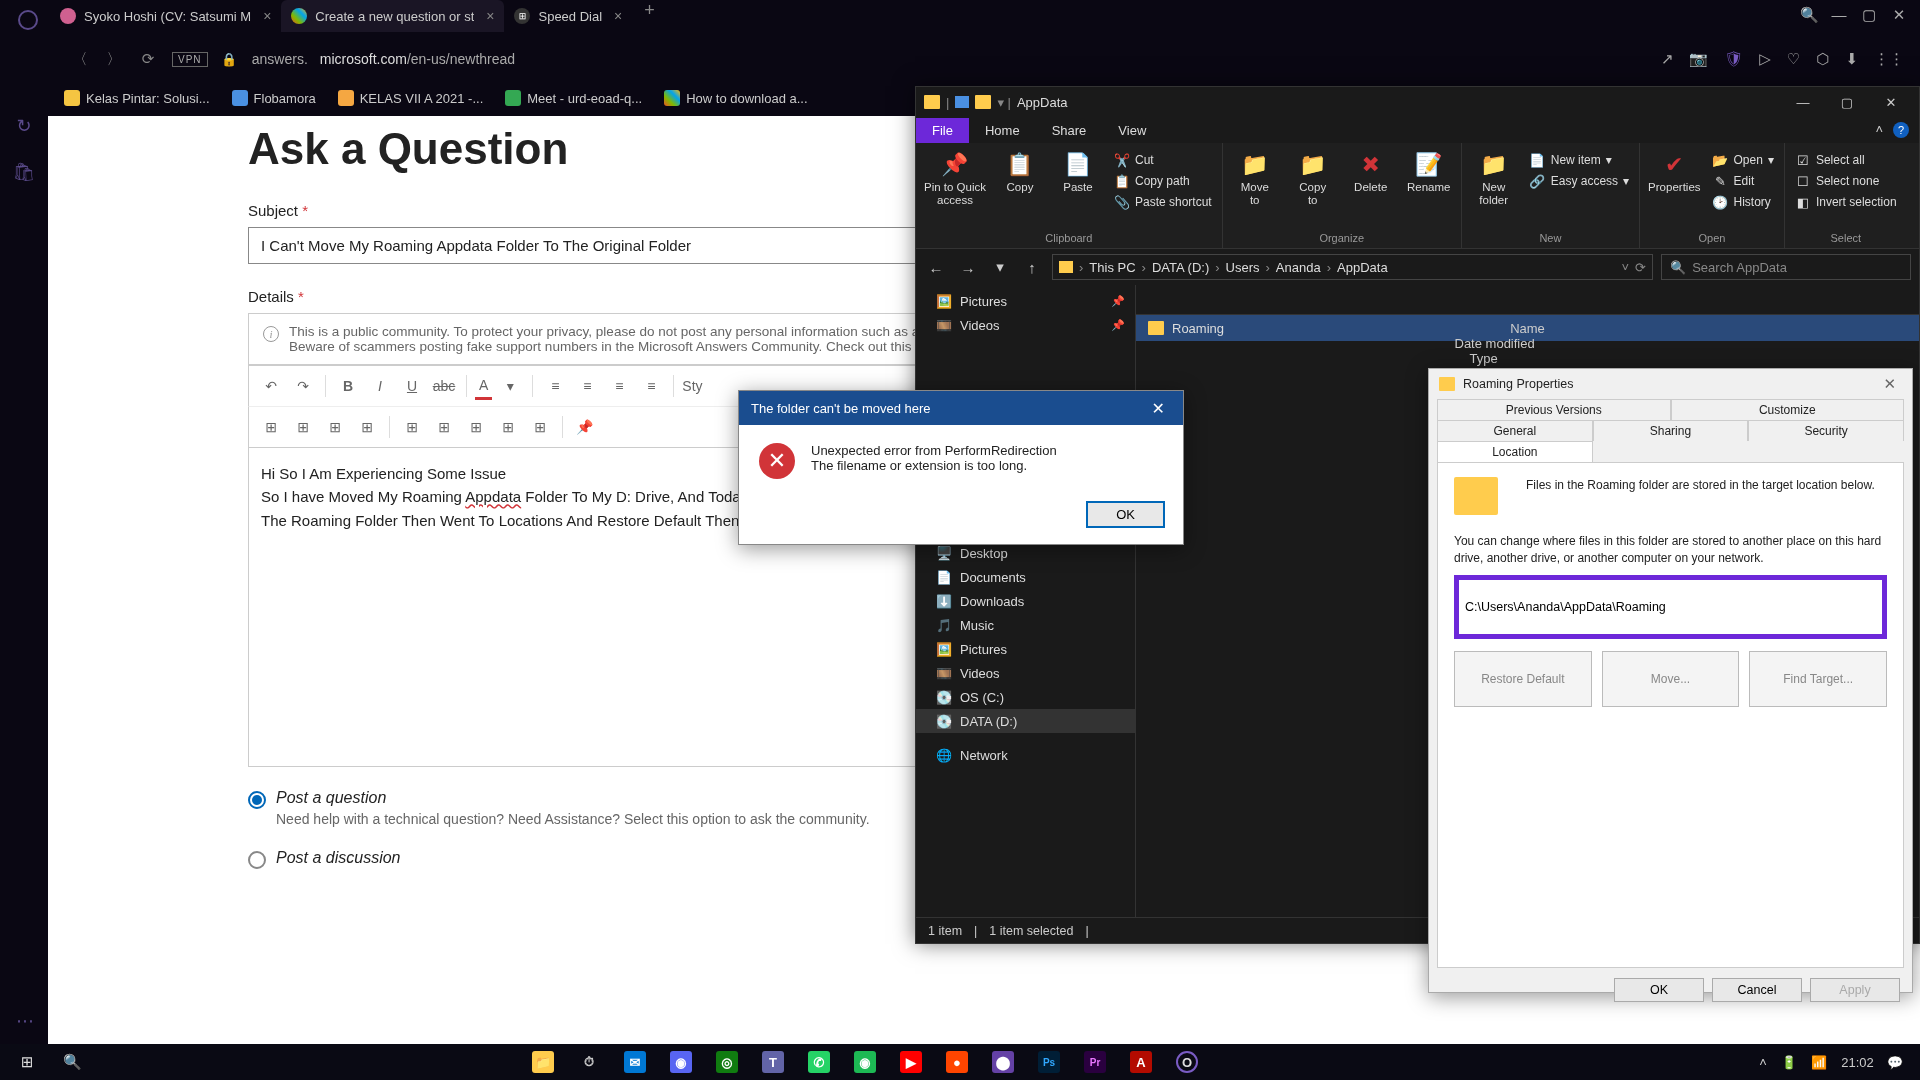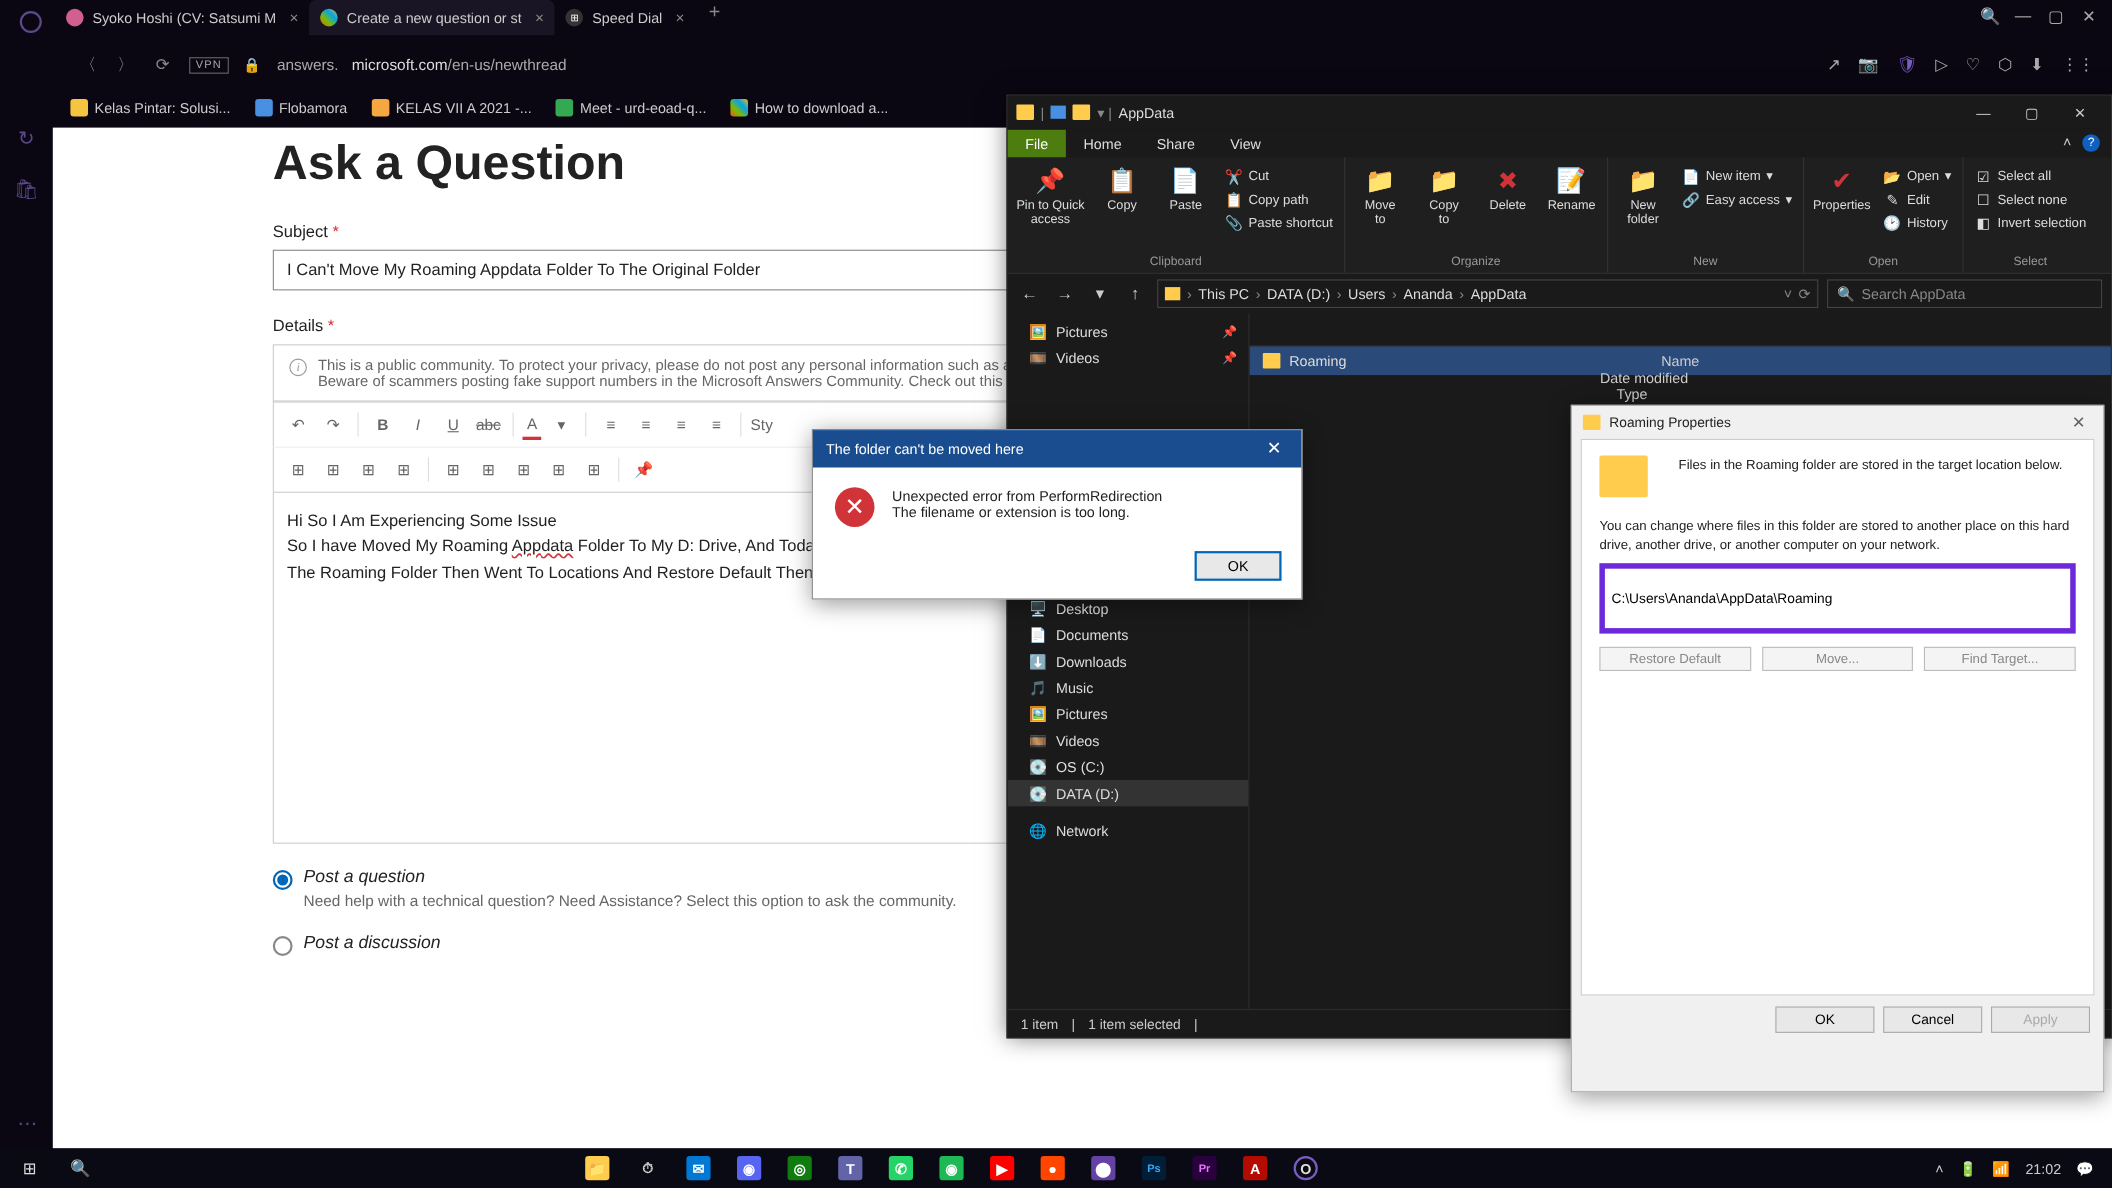--- a/index.html
+++ b/index.html
@@ -58,21 +58,21 @@
 .radio-desc { font-size:14px; color:#666; margin-top:4px; }
 
 
 .explorer { position:absolute; left:915px; top:86px; width:1005px; height:858px; background:#1a1a1a; border:1px solid #333; box-shadow:0 0 20px rgba(0,0,0,.5); font-size:13px; color:#ddd; }
 .explorer .titlebar { height:30px; background:#1a1a1a; display:flex; align-items:center; padding:0 8px; gap:6px; }
 .explorer .titlebar .t-icon { width:16px; height:14px; background:#ffcc4d; border-radius:1px; }
 .explorer .titlebar .win-ctrls { margin-left:auto; display:flex; gap:4px; }
 .explorer .titlebar .win-ctrls span { width:40px; text-align:center; cursor:pointer; color:#ccc; }
 .explorer .ribbon-tabs { height:26px; background:#1a1a1a; display:flex; align-items:center; padding-left:0; font-size:13px; gap:0; }
 .explorer .ribbon-tabs .rtab { padding:5px 16px; cursor:pointer; color:#ddd; }
-.explorer .ribbon-tabs .rtab.file { background:#4d7c0f; color:#fff; }
+.explorer .ribbon-tabs .rtab.file { background:#6d28d9; color:#fff; }
 .explorer .ribbon-tabs .help { margin-left:auto; padding-right:10px; color:#ccc; display:flex; gap:10px; }
 .explorer .ribbon { height:106px; background:#1f1f1f; display:flex; border-bottom:1px solid #333; }
 .ribbon-group { border-right:1px solid #333; padding:4px 8px 2px; display:flex; flex-direction:column; align-items:center; }
 .ribbon-group .group-body { display:flex; gap:10px; flex:1; align-items:flex-start; padding-top:4px; }
 .ribbon-group .group-label { font-size:11px; color:#999; padding:2px 0; }
 .rb-big { display:flex; flex-direction:column; align-items:center; gap:2px; cursor:pointer; min-width:48px; }
 .rb-big .ico { width:30px; height:28px; display:flex; align-items:center; justify-content:center; font-size:22px; }
 .rb-big .lbl { font-size:11.5px; color:#ddd; text-align:center; line-height:1.15; }
 .rb-small-col { display:flex; flex-direction:column; gap:3px; }
 .rb-small { display:flex; align-items:center; gap:5px; cursor:pointer; font-size:12px; color:#ddd; padding:1px 2px; white-space:nowrap; }
@@ -113,21 +113,21 @@
 .dialog-props .ptabs { display:flex; flex-wrap:wrap; padding:0 8px; }
 .dialog-props .ptab { border:1px solid #ccc; border-bottom:none; padding:3px 0; background:#f0f0f0; cursor:pointer; font-size:12px; text-align:center; }
 .dialog-props .ptab.row1 { width:50%; }
 .dialog-props .ptab.row2 { width:33.33%; }
 .dialog-props .ptab.active { background:#fff; position:relative; z-index:2; }
 .dialog-props .pbody { border:1px solid #ccc; margin:0 8px; background:#fff; padding:14px 16px; height:506px; }
 .dialog-props .pbody .folder-icon { width:44px; height:38px; background:#ffcc4d; border-radius:2px; float:left; margin-right:14px; }
 .dialog-props .pbody .desc { font-size:12px; line-height:1.4; }
 .dialog-props .pbody .path-input { width:100%; border:5px solid #6d28d9; padding:20px 6px; font-size:12.5px; margin-top:8px; }
 .dialog-props .pbody .pbtn-row { display:flex; gap:10px; margin-top:12px; justify-content:flex-start; }
-.dialog-props .pbody .pbtn-row button { flex:1; padding:3px 0; border:1px solid #bbb; background:#f4f4f4; font-size:12px; color:#888; cursor:pointer; }
+.dialog-props .pbody .pbtn-row button { flex:1; padding:20px 0; border:1px solid #bbb; background:#f4f4f4; font-size:12px; color:#888; cursor:pointer; }
 .dialog-props .pfooter { display:flex; justify-content:flex-end; gap:8px; padding:10px 12px; }
 .dialog-props .pfooter button { width:90px; padding:4px 0; border:1px solid #aaa; background:#e8e8e8; font-size:12.5px; cursor:pointer; }
 .dialog-props .pfooter button.disabled { color:#aaa; }
 
 
 .taskbar { position:absolute; left:0; right:0; bottom:0; height:36px; background:#0a0a14; display:flex; align-items:center; padding:0 6px; gap:4px; }
 .taskbar .tb-item { width:42px; height:32px; display:flex; align-items:center; justify-content:center; cursor:pointer; color:#ddd; font-size:15px; }
 .taskbar .tb-item .app-ico { width:22px; height:22px; border-radius:3px; display:flex; align-items:center; justify-content:center; font-size:13px; font-weight:bold; }
 .taskbar .tray { margin-left:auto; display:flex; align-items:center; gap:14px; padding-right:10px; color:#ccc; font-size:13px; }
 </style>
@@ -533,20 +533,28 @@
       <button>OK</button>
     </div>
 </div>
 
 <div class="dialog-props">
   <div class="ptitle">
       <span class="picon"></span>
       <span>Roaming Properties</span>
       <span class="pclose">✕</span>
     </div>
+  <div class="ptabs">
+    <div class="ptab row1">Previous Versions</div>
+    <div class="ptab row1">Customize</div>
+    <div class="ptab row2">General</div>
+    <div class="ptab row2">Sharing</div>
+    <div class="ptab row2">Security</div>
+    <div class="ptab row2 active" style="width:calc(33.33% - 0px);position:relative;top:0">Location</div>
+  </div>
   <div class="pbody">
     <div style="display:flex;gap:14px;align-items:flex-start">
       <div class="folder-icon" style="float:none"></div>
       <div class="desc">Files in the Roaming folder are stored in the target location below.</div>
     </div>
     <div class="desc" style="margin-top:18px">You can change where files in this folder are stored to another place on this hard drive, another drive, or another computer on your network.</div>
     <input class="path-input" value="C:\Users\Ananda\AppData\Roaming" style="">
     <div class="pbtn-row">
       <button>Restore Default</button>
       <button>Move...</button>

